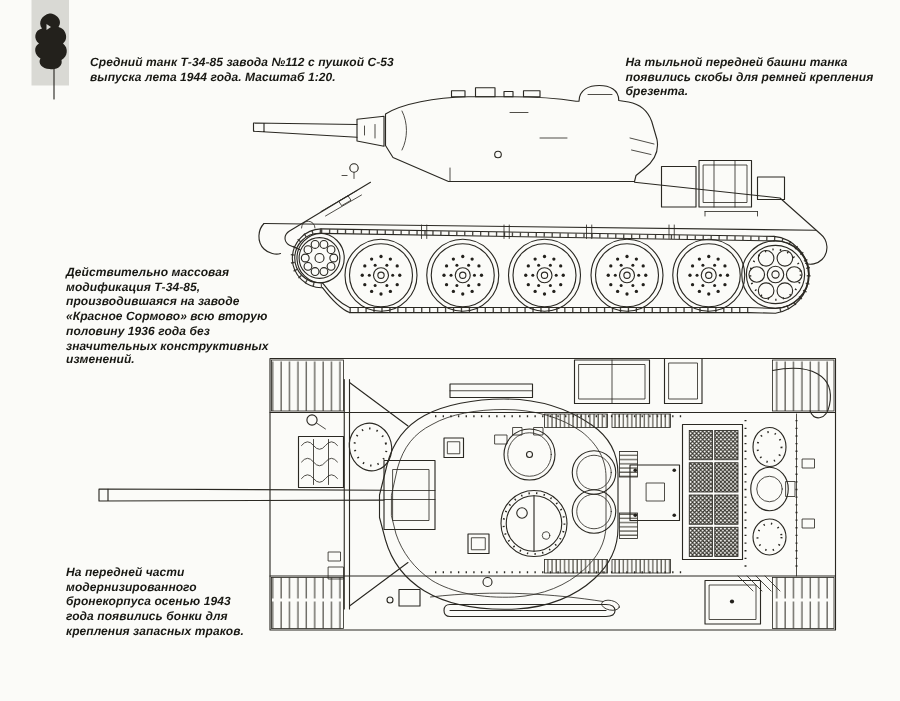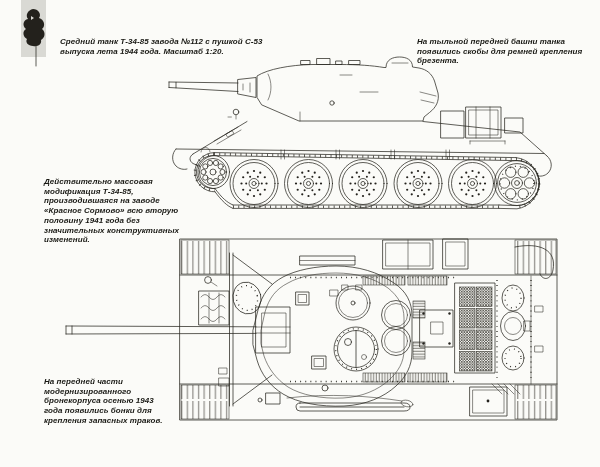--- a/index.html
+++ b/index.html
@@ -27,21 +27,21 @@
 выпуска лета 1944 года. Масштаб 1:20.</div>
 
   <div class="caption" style="left:417px;top:37px;width:180px;">На тыльной передней башни танка
 появились скобы для ремней крепления
 брезента.</div>
 
   <div class="caption" style="left:44px;top:177px;width:145px;">Действительно массовая
 модификация Т-34-85,
 производившаяся на заводе
 «Красное Сормово» всю вторую
-половину 1941 года без
+половину 1936 года без
 значительных конструктивных
 изменений.</div>
 
   <div class="caption" style="left:44px;top:377px;width:145px;">На передней части
 модернизированного
 бронекорпуса осенью 1943
 года появились бонки для
 крепления запасных траков.</div>
 
   <svg class="overlay" viewBox="0 0 600 467">

